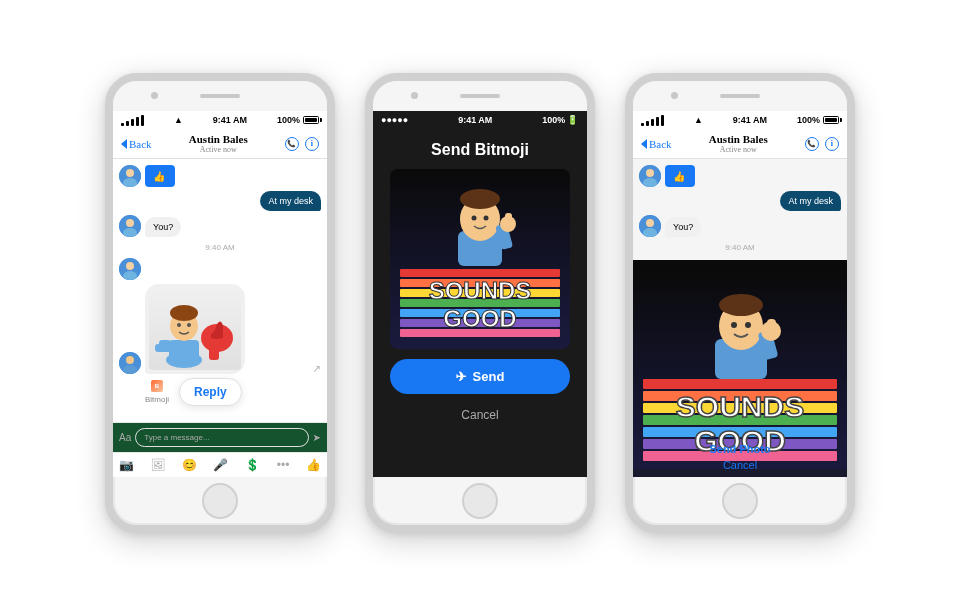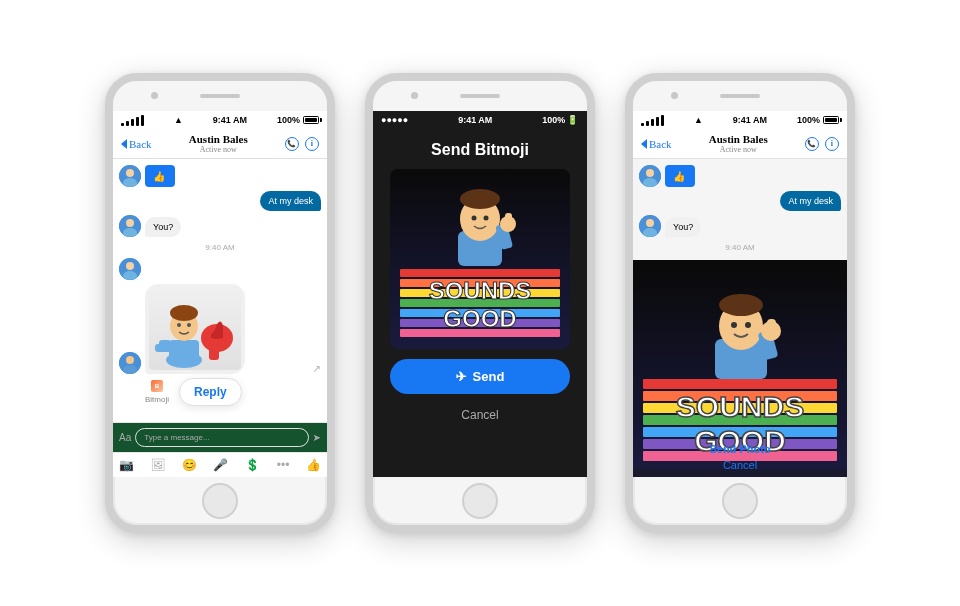--- a/index.html
+++ b/index.html
@@ -208,21 +208,21 @@
 
     .msg-row { display: flex; align-items: flex-end; gap: 4px; }
     .msg-row.outgoing { justify-content: flex-end; }
 
     .bubble {
       padding: 5px 8px;
       border-radius: 14px;
       font-size: 9px;
       max-width: 140px;
     }
-    .bubble.outgoing { background: #0369a1; color: white; border-bottom-right-radius: 4px; }
+    .bubble.outgoing { background: #0c4a6e; color: white; border-bottom-right-radius: 4px; }
     .bubble.incoming { background: #f0f0f0; color: #000; border-bottom-left-radius: 4px; }
 
     .timestamp {
       text-align: center;
       font-size: 8px;
       color: #aaa;
       margin: 2px 0;
     }
 
     .reply-btn {

